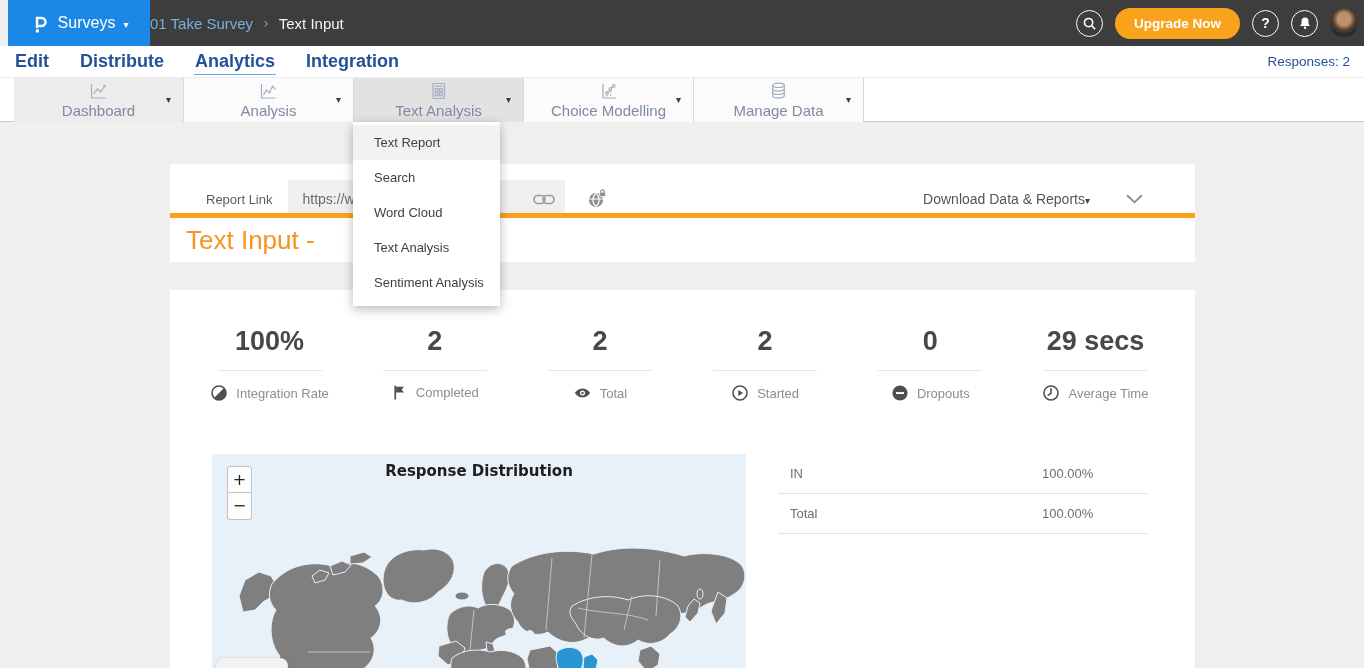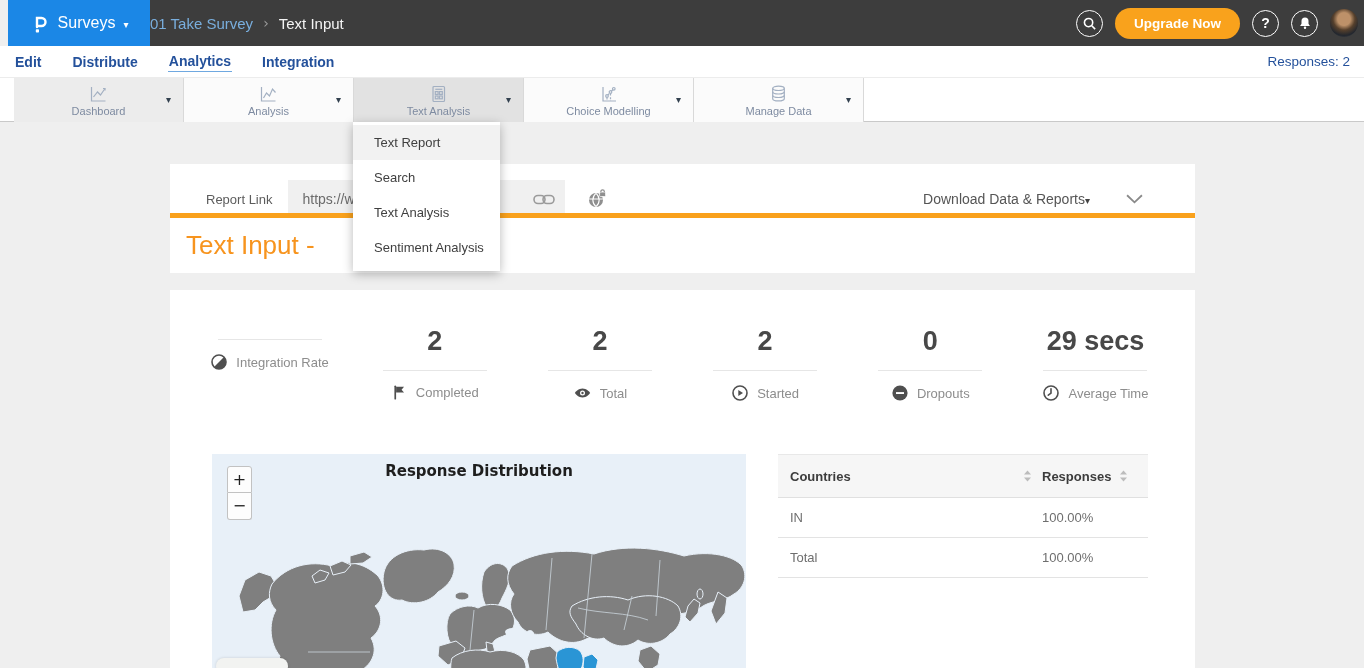--- a/index.html
+++ b/index.html
@@ -16,49 +16,49 @@
   .bc-survey { color:#79aedd; cursor:pointer; }
   .bc-sep { color:#9a9a9a; font-size:14px; }
   .bc-page { color:#f4f4f4; }
   .topbar-right { margin-left:auto; display:flex; align-items:center; gap:12px; padding-right:14px; }
   .circle-btn { width:27px; height:27px; border:1.5px solid #fff; border-radius:50%; display:flex; align-items:center; justify-content:center; color:#fff; font-size:14px; font-weight:bold; cursor:pointer; }
   .upgrade-btn { background:#f9a21c; color:#fff; font-weight:bold; font-size:13.5px; padding:8px 19px; border-radius:16px; border:none; cursor:pointer; }
   .avatar { width:28px; height:28px; border-radius:50%; background:radial-gradient(circle at 50% 36%, #bd9169 0 28%, #56402c 48%, #23272e 72%, #54585e 100%); cursor:pointer; }
 
   
   .subnav { position:absolute; top:46px; left:0; width:1364px; height:31px; background:#fff; display:flex; align-items:center; padding:0 14px; gap:29px; }
-  .subnav-item { font-size:14px; font-weight:bold; color:#24519b; cursor:pointer; padding:2px 1px; }
+  .subnav-item { font-size:18px; font-weight:bold; color:#24519b; cursor:pointer; padding:2px 1px; }
   .subnav-item.active { border-bottom:1.5px solid #6fa8e0; }
   .responses-count { margin-left:auto; color:#24519b; font-size:13.5px; }
 
   
   .toolbar { position:absolute; top:77px; left:0; width:1364px; height:45px; background:#fff; border-top:1px solid #ececec; border-bottom:1px solid #c9c9c9; display:flex; padding-left:14px; }
   .tool-tab { width:170px; height:44px; position:relative; display:flex; flex-direction:column; align-items:center; justify-content:center; border-right:1px solid #d9d9d9; cursor:pointer; }
   .tool-tab svg { stroke:#a3b0c2; fill:none; stroke-width:1.2; }
-  .tool-tab .tab-label { font-size:11px; color:#7e8ba1; margin-top:1px; }
+  .tool-tab .tab-label { font-size:15px; color:#7e8ba1; margin-top:1px; }
   .tool-tab .tab-caret { position:absolute; right:12px; top:16px; font-size:10px; color:#33414f; }
   .tab-bg-gray { background:#ececec; }
   .tab-bg-selected { background:#e2e2e2; }
   .tab-bg-light { background:#fbfbfb; }
 
   
   .card { position:absolute; left:170px; width:1025px; background:#fff; }
   .card-link { top:164px; height:70px; display:flex; align-items:center; }
   .rl-label { margin-left:36px; font-size:13px; color:#5c5c5c; }
   .rl-input { margin-left:16px; width:277px; height:38px; background:#f0f0f0; display:flex; align-items:center; padding:0 10px 0 14px; cursor:text; }
   .rl-url { font-size:14px; color:#6b6b6b; flex:1; overflow:hidden; white-space:nowrap; }
   .rl-globe { margin-left:22px; cursor:pointer; display:flex; }
   .rl-right { margin-left:auto; display:flex; align-items:center; gap:36px; padding-right:52px; }
   .download-group { display:flex; align-items:center; cursor:pointer; }
   .download-label { font-size:14px; color:#555; }
   .download-caret { font-size:10px; color:#444; margin-top:2px; }
   .collapse-chevron { cursor:pointer; display:flex; }
 
   .orange-bar { position:absolute; left:170px; top:213px; width:1025px; height:5px; background:#f9a11c; }
-  .card-title { top:218px; height:55px; display:flex; align-items:center; }
+  .card-title { top:218px; height:44px; display:flex; align-items:center; }
   .page-title { color:#f7941e; font-size:26px; font-weight:normal; margin-left:16px; white-space:nowrap; }
 
   .card-main { top:290px; height:378px; }
 
   
   .stats { display:flex; padding:36px 17px 0 17px; }
   .stat { flex:1; text-align:center; }
   .stat-value { font-size:27px; font-weight:bold; color:#484848; }
   .stat-divider { width:104px; margin:13px auto 13px auto; border-bottom:1px solid #e6e6e6; }
   .stat-label { display:flex; align-items:center; justify-content:center; gap:8px; font-size:13px; color:#8d8d8d; }
@@ -222,20 +222,21 @@
 
 <div class="orange-bar"></div>
 <div class="card card-title">
   <h1 class="page-title">Text Input -</h1>
 </div>
 
 <div class="card card-main">
 
   <div class="stats">
     <div class="stat">
+      <div class="stat-value">100%</div>
       <div class="stat-divider"></div>
       <div class="stat-label">
         <svg width="18" height="18" viewBox="0 0 18 18">
           <circle cx="9" cy="9" r="7" fill="none" stroke="#4f4f4f" stroke-width="1.6"></circle>
           <path d="M9 2 a7 7 0 0 1 0 14 z" fill="#4f4f4f" transform="rotate(45 9 9)"></path>
         </svg>
         <span>Integration Rate</span>
       </div>
     </div>
     <div class="stat">
@@ -341,40 +342,20 @@
     </svg>
     <div class="map-title">Response Distribution</div>
     <div class="zoom-ctrl">
       <button class="zoom-btn zoom-in">+</button>
       <button class="zoom-btn zoom-out">−</button>
     </div>
     <div class="map-attrib"></div>
   </div>
 
   <div class="ctable">
-    <div class="ct-head">
-      <div class="ct-c1">
-        <span>Countries</span>
-        <span class="sort-icon">
-          <svg width="9" height="12" viewBox="0 0 9 12">
-              <path d="M4.5 0.5 L8 4.5 H1 Z" fill="#bcbcbc"></path>
-              <path d="M4.5 11.5 L1 7.5 H8 Z" fill="#bcbcbc"></path>
-            </svg>
-        </span>
-      </div>
-      <div class="ct-c2">
-        <span>Responses</span>
-        <span class="sort-icon">
-          <svg width="9" height="12" viewBox="0 0 9 12">
-              <path d="M4.5 0.5 L8 4.5 H1 Z" fill="#bcbcbc"></path>
-              <path d="M4.5 11.5 L1 7.5 H8 Z" fill="#bcbcbc"></path>
-            </svg>
-        </span>
-      </div>
-    </div>
     <div class="ct-row">
       <div class="ct-c1">
           <span>IN</span>
         </div>
       <div class="ct-c2">
           <span>100.00%</span>
         </div>
     </div>
     <div class="ct-row">
       <div class="ct-c1">
@@ -383,15 +364,16 @@
       <div class="ct-c2">
           <span>100.00%</span>
         </div>
     </div>
   </div>
 </div>
 
 <div class="dropdown">
   <div class="dd-item hl">Text Report</div>
   <div class="dd-item">Search</div>
+  <div class="dd-item">Word Cloud</div>
   <div class="dd-item">Text Analysis</div>
   <div class="dd-item">Sentiment Analysis</div>
 </div>
 
 </body></html>

